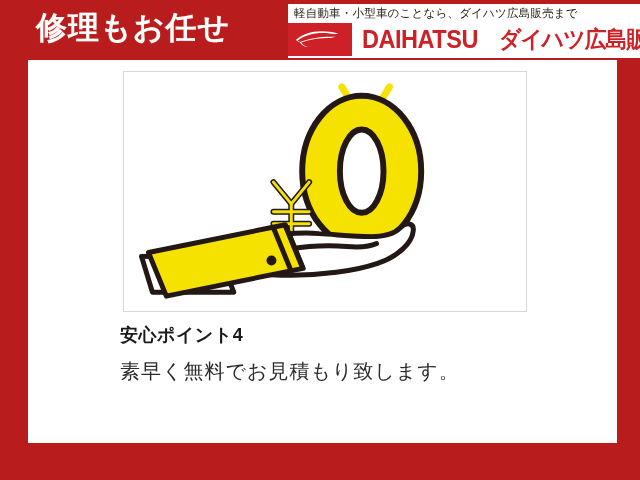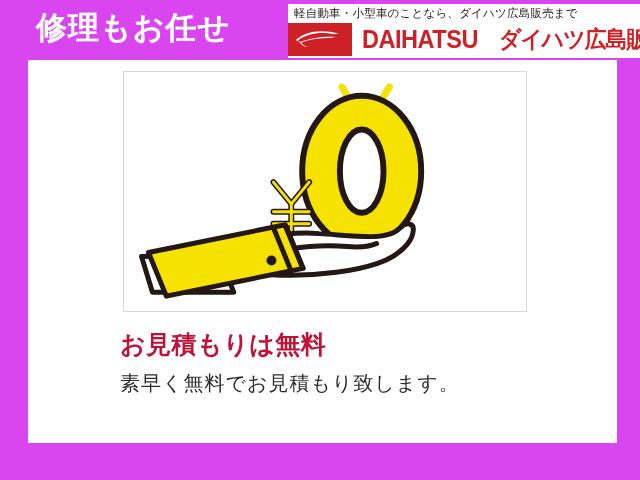--- a/index.html
+++ b/index.html
@@ -10,21 +10,21 @@
   body {
     font-family: "Liberation Sans", "DejaVu Sans", sans-serif;
   }
 
   
   #ad {
     position: relative;
     width: 640px;
     height: 480px;
     overflow: hidden;
-    background: #d946ef;          
+    background: #b91c1c;          
   }
 
   
   .header {
     position: absolute;
     left: 0;
     top: 0;
     width: 640px;
     height: 60px;
   }
@@ -247,17 +247,17 @@
         <g>
           <path d="M24 182 L162 154 L180 198 L42 226 Z" fill="#f5e200" stroke="#231815" stroke-width="5" stroke-linejoin="round"></path>
           <path d="M150 157 L168 201" fill="none" stroke="#231815" stroke-width="5"></path>
           <path d="M162 155 L180 199" fill="none" stroke="#231815" stroke-width="5"></path>
           <circle cx="148" cy="190" r="5" fill="#231815"></circle>
         </g>
       </svg>
     </div>
 
     <div class="captions">
-      <div class="cap-title">お見積もりは無料</div>
+      <div class="cap-eyebrow">安心ポイント4</div>
       <div class="cap-body">素早く無料でお見積もり致します。</div>
     </div>
   </div>
 </div>
 
 </body></html>

